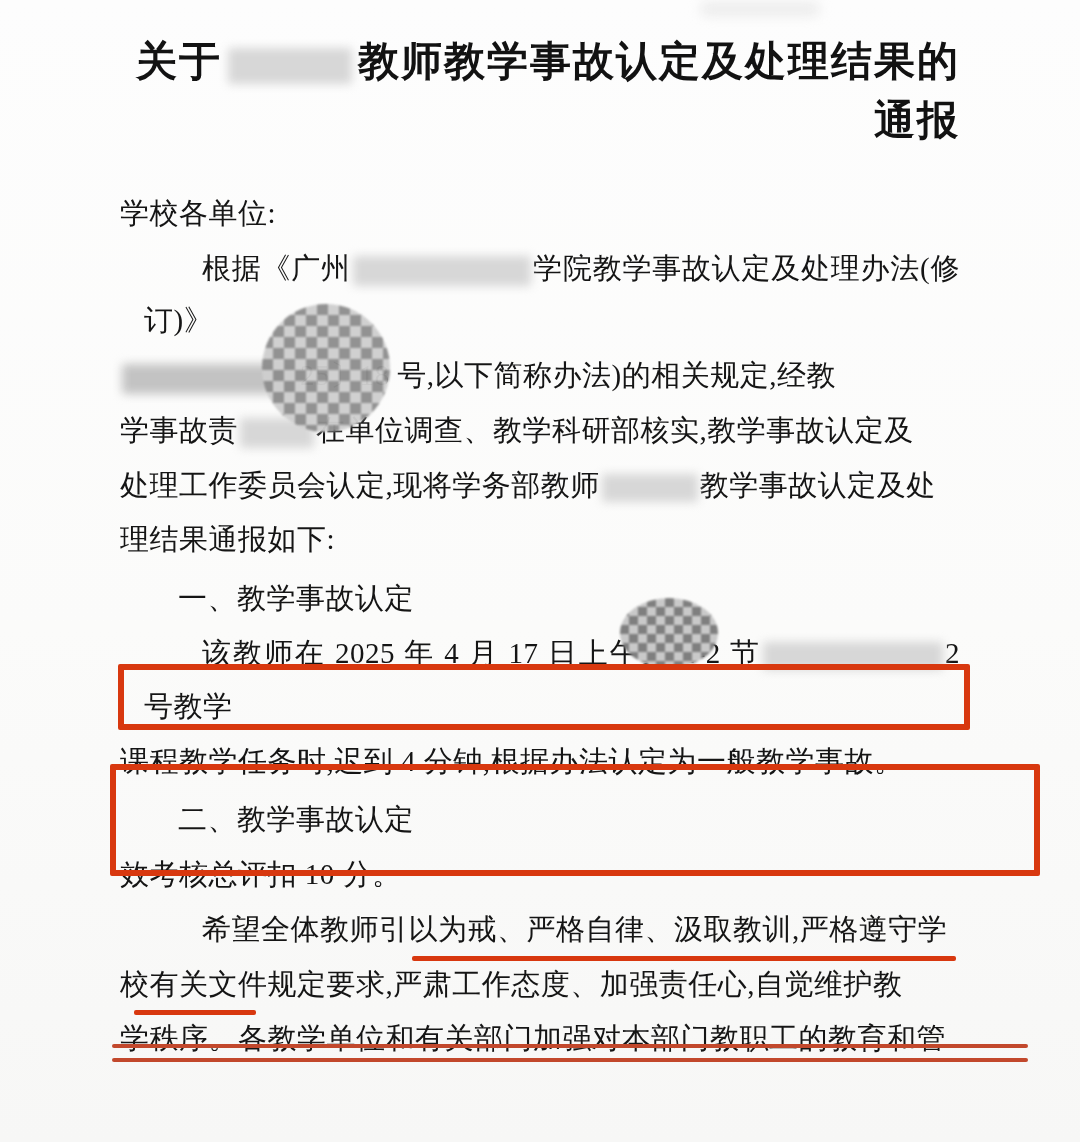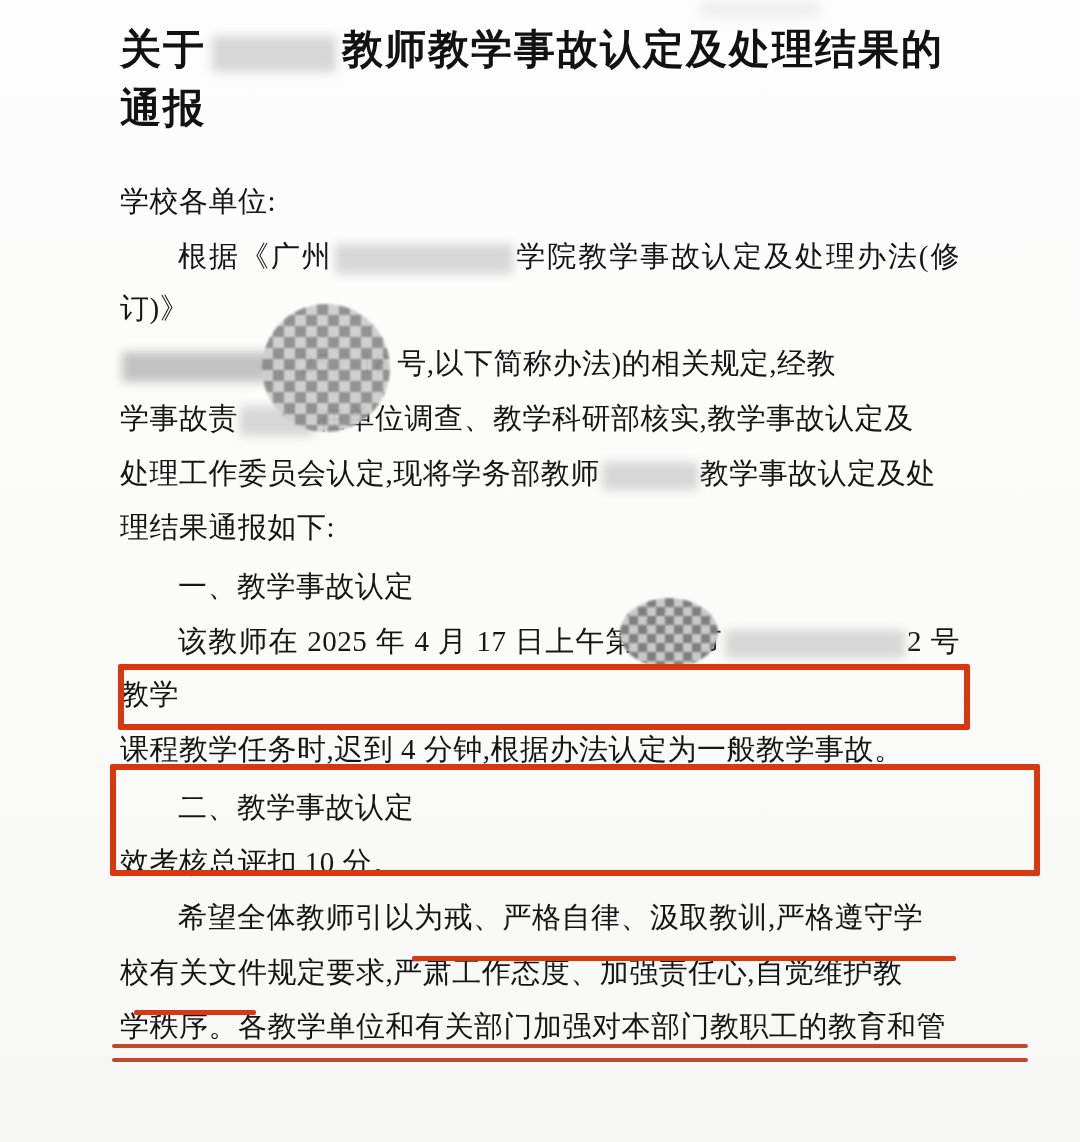--- a/index.html
+++ b/index.html
@@ -24,41 +24,41 @@
   }
 
   .doc {
     position: absolute;
     left: 120px;
     top: 0;
     width: 840px;
   }
 
   .title {
-    text-align: left;
+    text-align: right;
     font-weight: bold;
     font-size: 41px;
     line-height: 1.45;
     letter-spacing: 2px;
-    margin-top: 20px;
+    margin-top: 32px;
     color: #121212;
   }
   .title .line2 { display: block; }
 
   .body-block {
     margin-top: 36px;
     font-size: 29px;
     line-height: 1.82;
     letter-spacing: 0.5px;
     text-align: justify;
     color: #151515;
   }
 
   .p { margin: 0 0 2px 0; }
-  .indent { text-indent: 58px; }
+  .indent { text-indent: 58px; margin-left: 24px; }
   .heading {
     font-weight: normal;
     text-indent: 58px;
     margin-top: 6px;
   }
 
   
   .blur {
     display: inline-block;
     vertical-align: middle;

